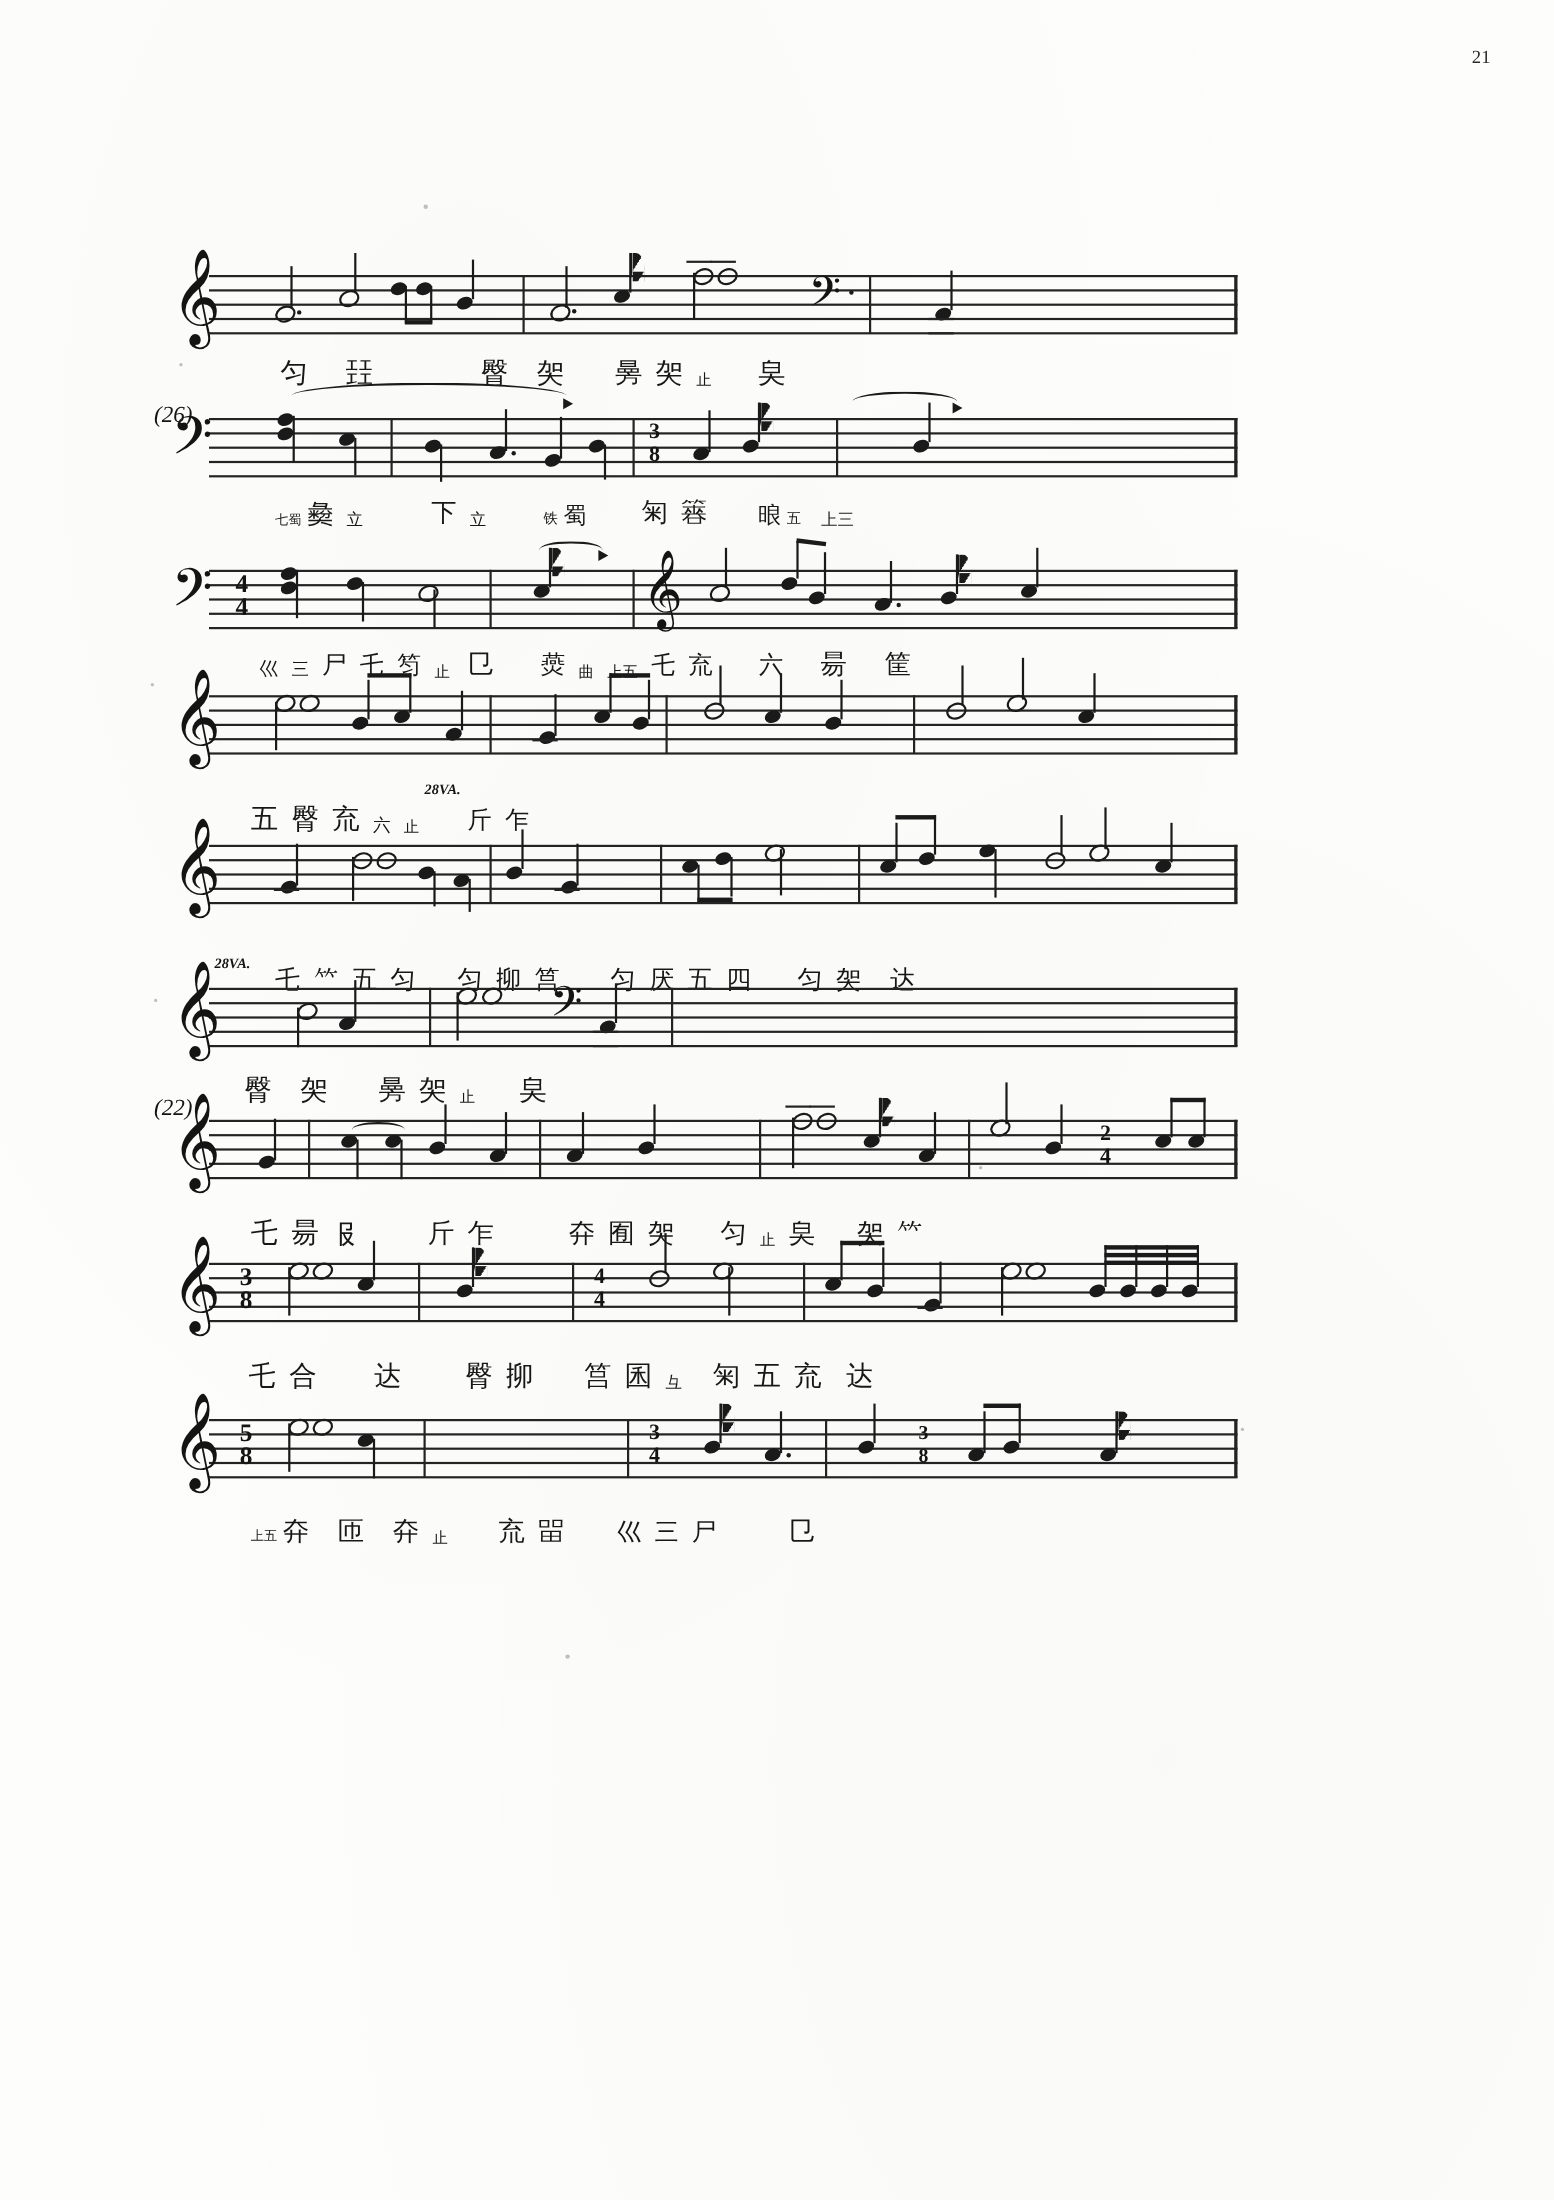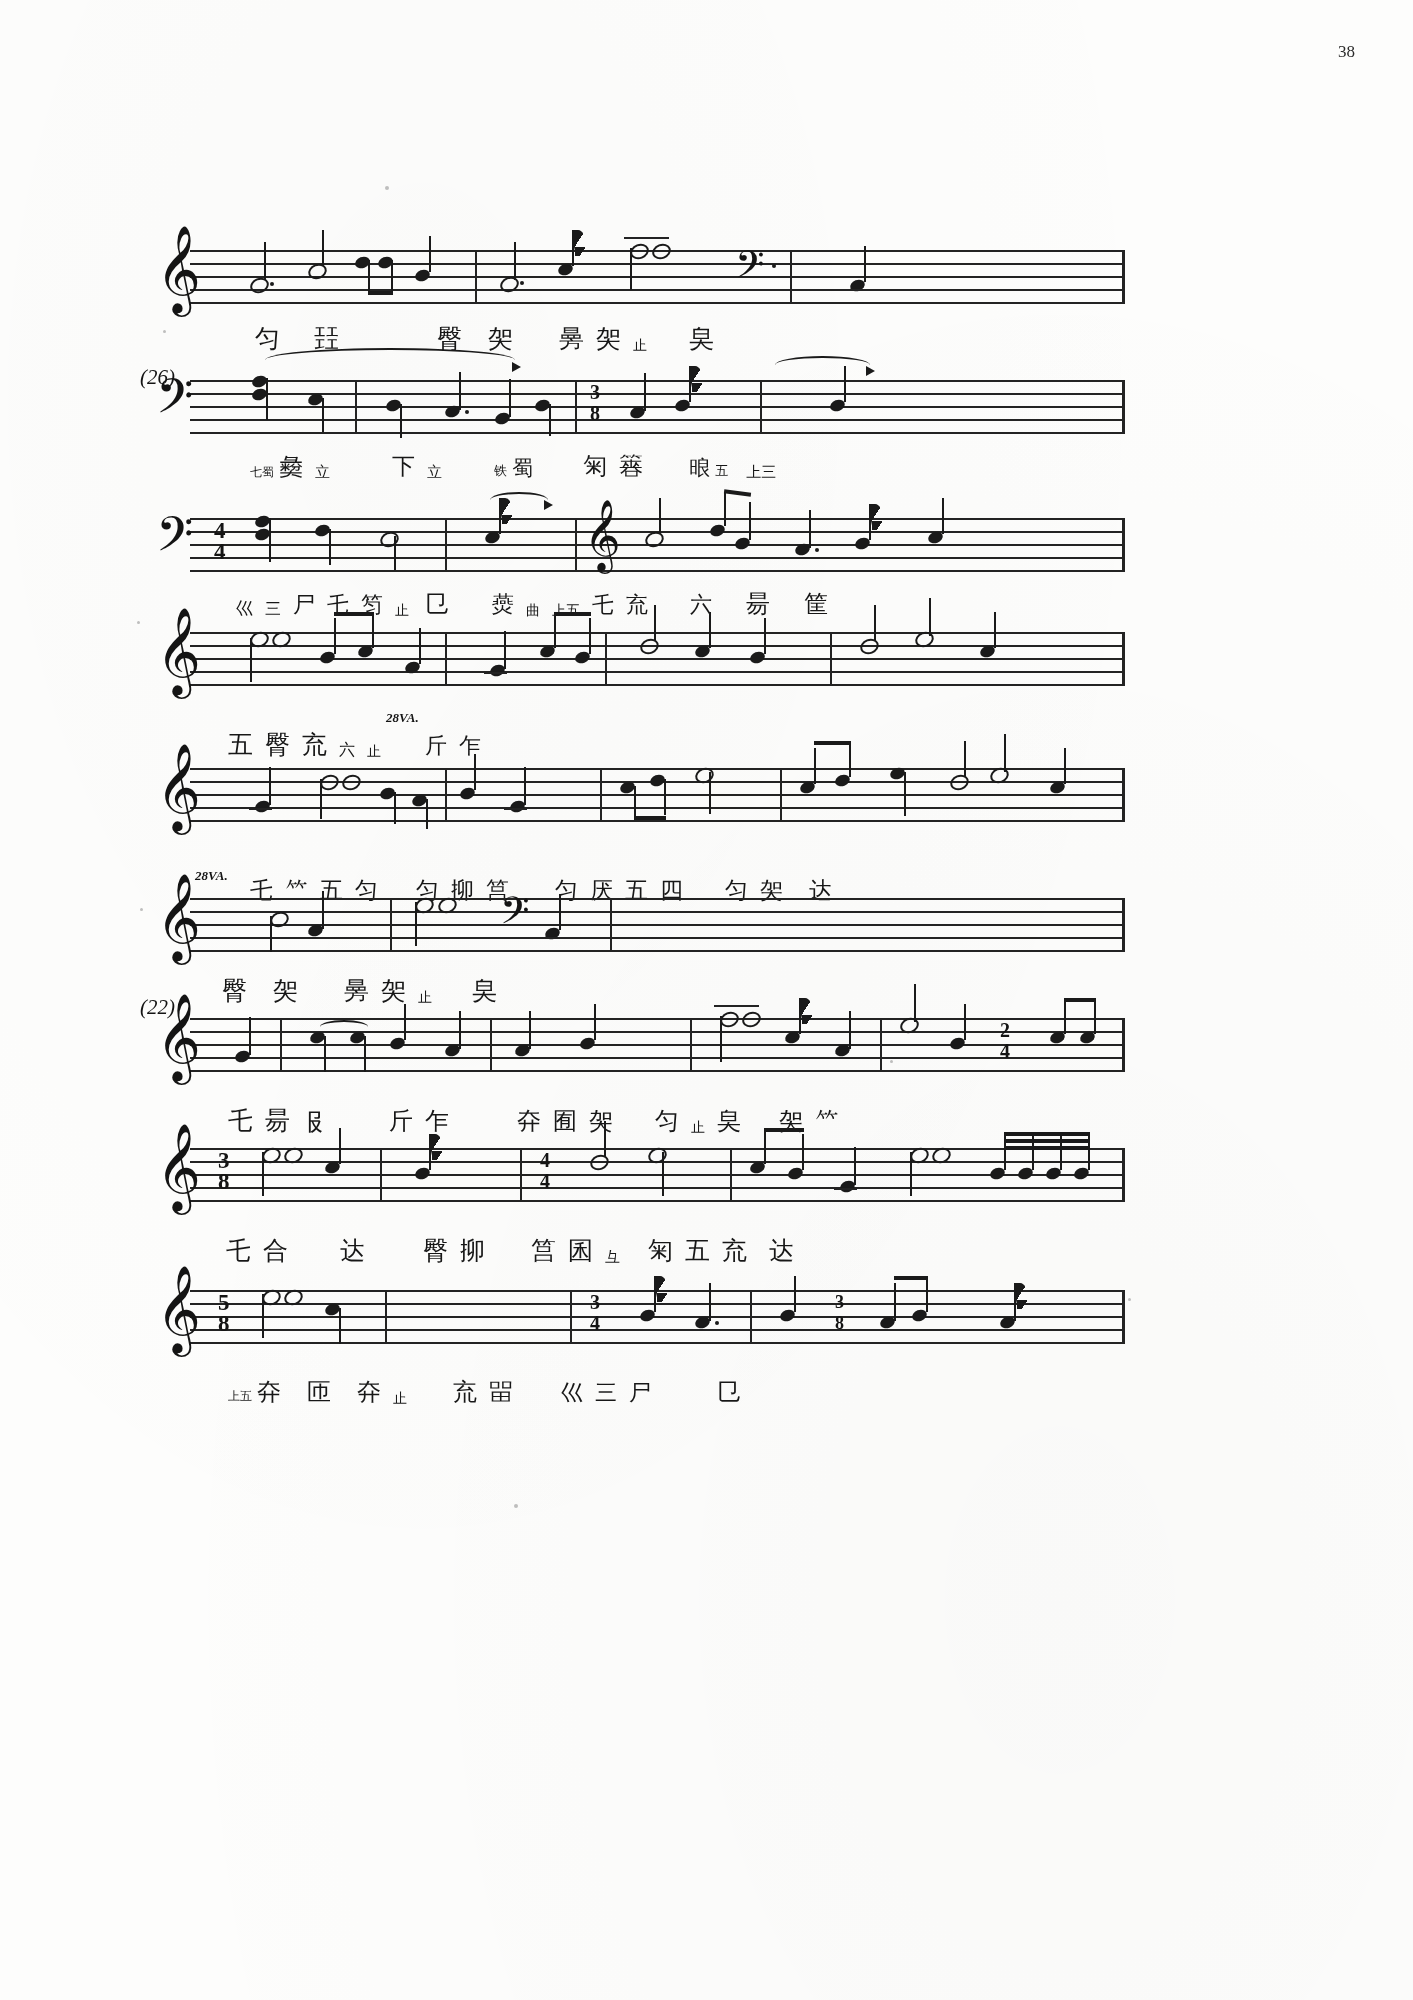--- a/index.html
+++ b/index.html
@@ -190,21 +190,21 @@
     border-left: 9px solid #1a1a1a;
     border-top: 5px solid transparent;
     border-bottom: 5px solid transparent;
   }
 </style>
 </head>
 <body>
 
 <div id="page">
 
-  <div class="page-number">38</div>
+  <div class="page-number">21</div>
 
   <div class="speck" style="left:385px; top:186px; width:4px; height:4px;"></div>
   <div class="speck" style="left:163px; top:330px; width:3px; height:3px;"></div>
   <div class="speck" style="left:137px; top:621px; width:3px; height:3px;"></div>
   <div class="speck" style="left:140px; top:908px; width:3px; height:3px;"></div>
   <div class="speck" style="left:890px; top:1060px; width:3px; height:3px;"></div>
   <div class="speck" style="left:514px; top:1504px; width:4px; height:4px;"></div>
   <div class="speck" style="left:1128px; top:1298px; width:3px; height:3px;"></div>
 
   <div class="system" style="top:250px;">

